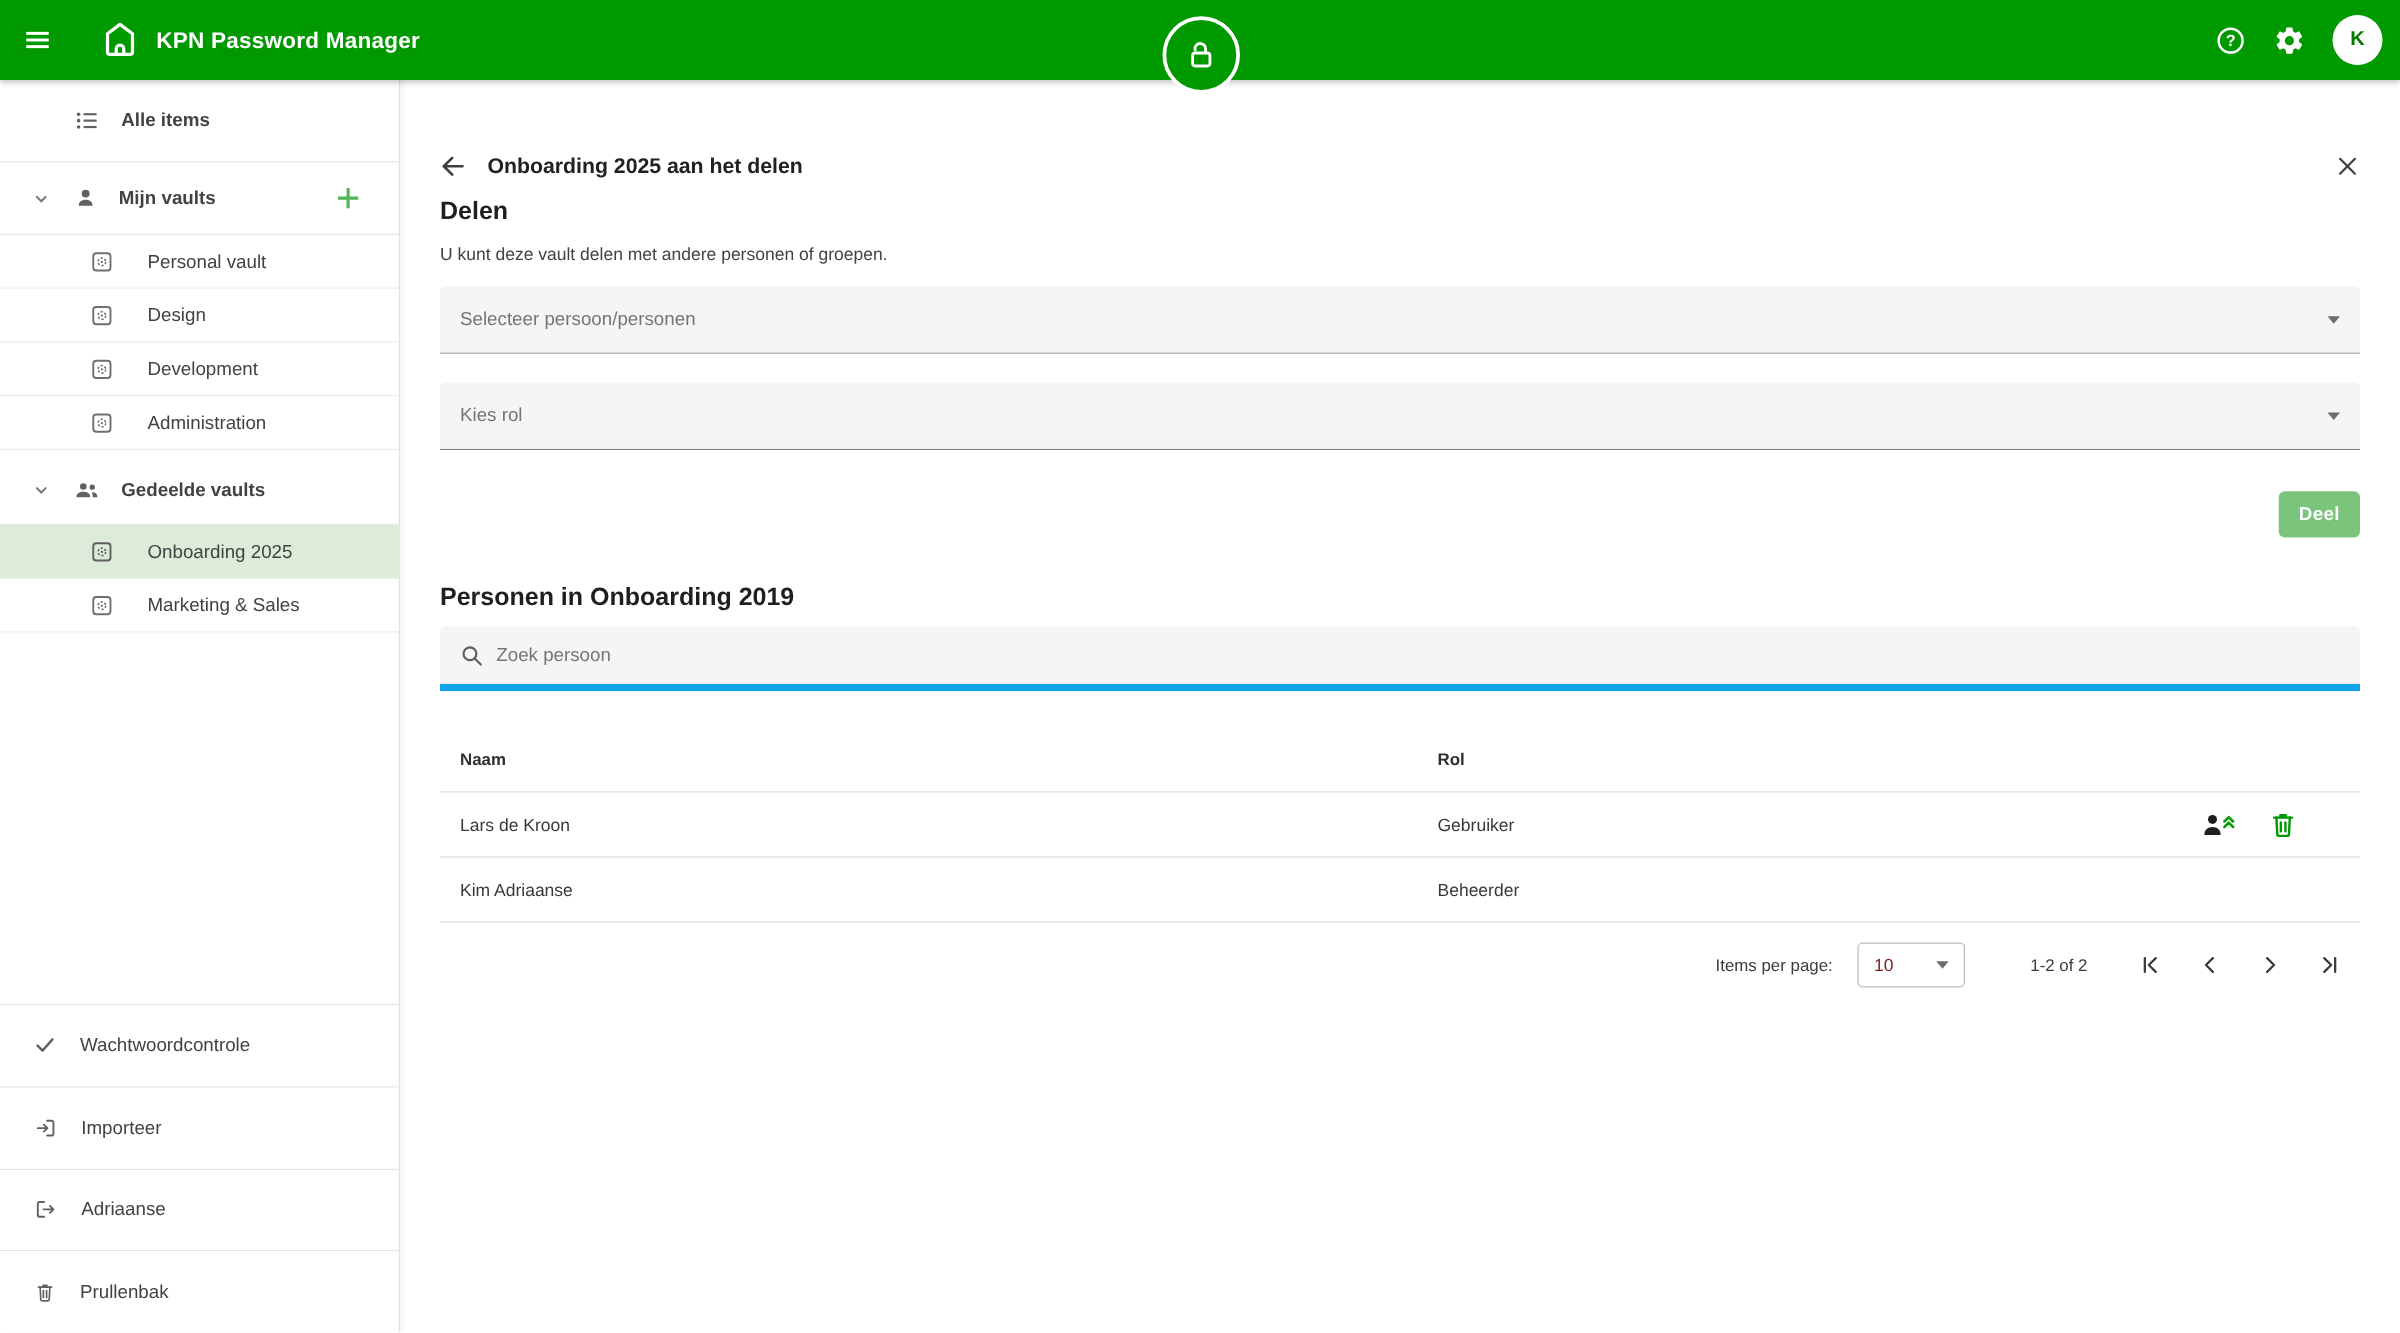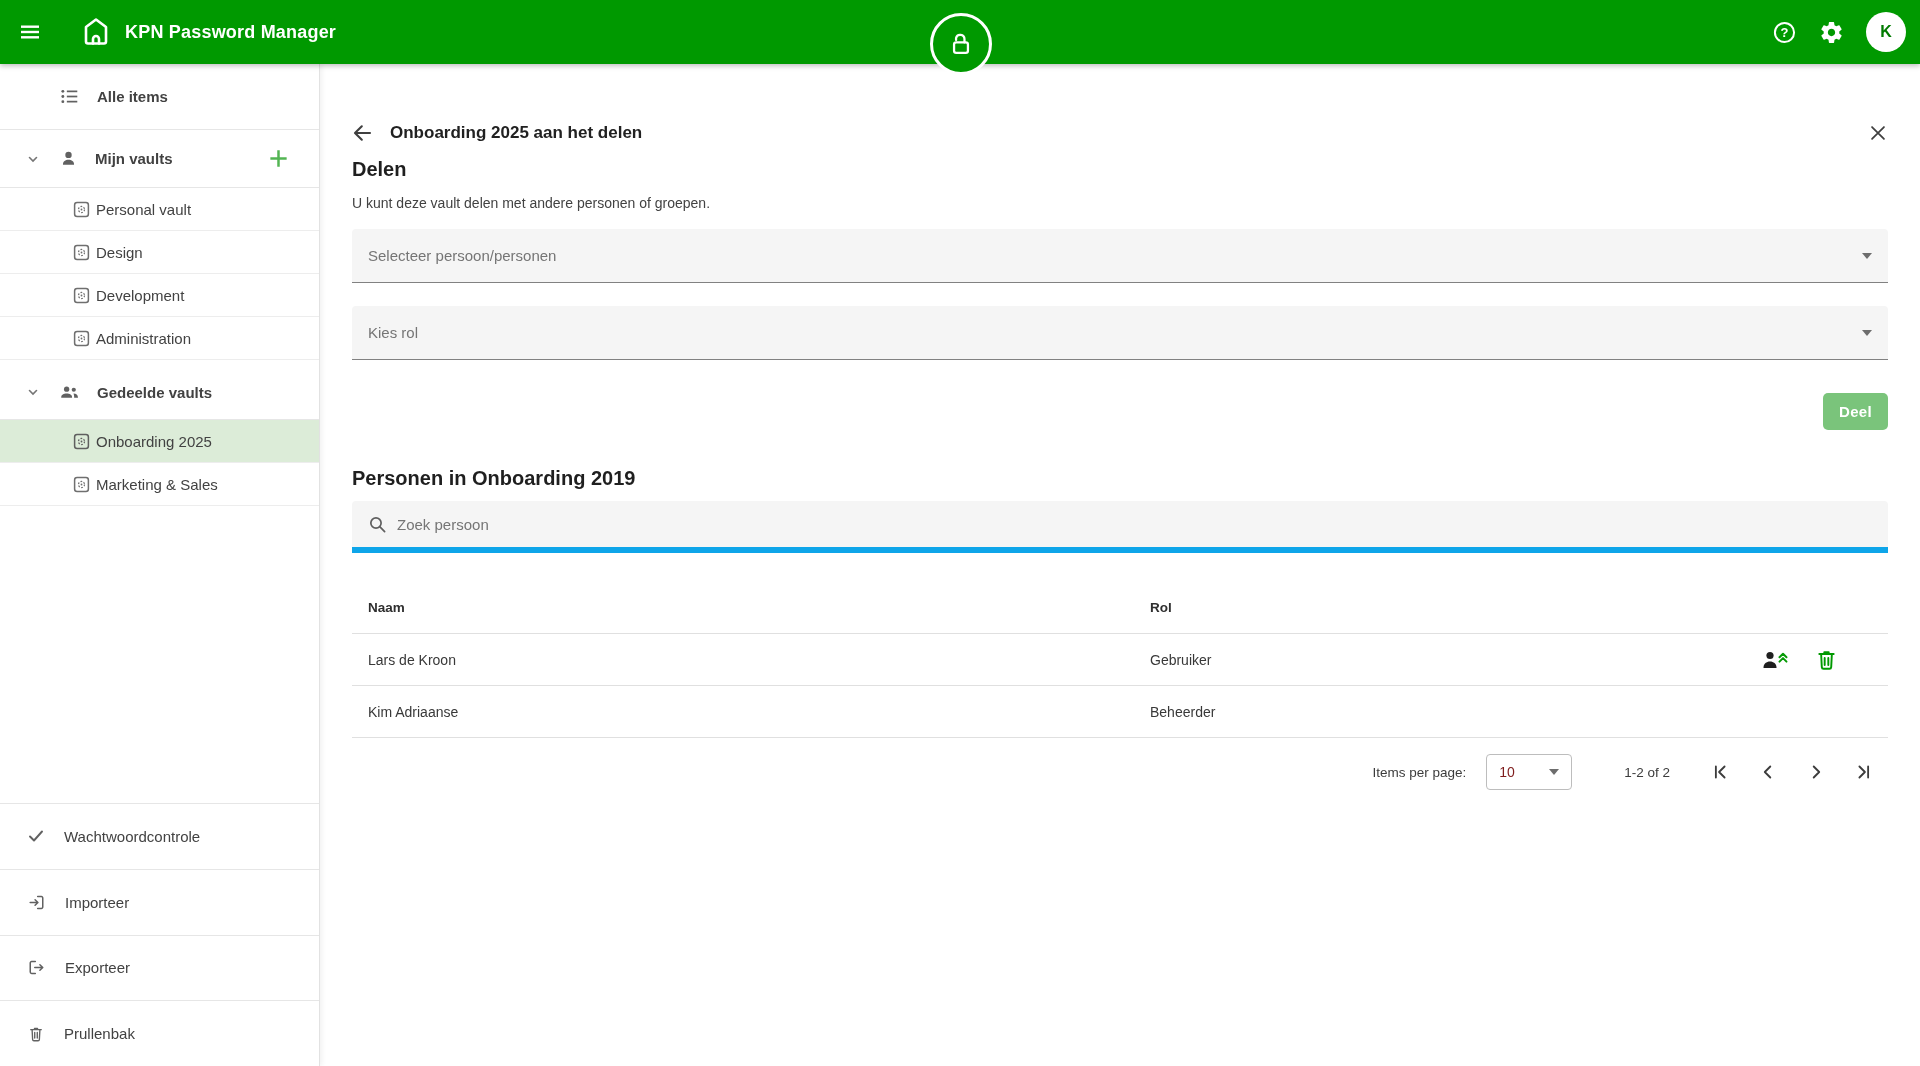--- a/index.html
+++ b/index.html
@@ -29,21 +29,21 @@
   .sidebar { position:absolute; left:0; top:64px; width:320px; bottom:0; background:#fff;
              border-right:1px solid #e2e2e2; box-shadow:2px 0 5px rgba(0,0,0,.06); z-index:10; }
   .side-row { display:flex; align-items:center; cursor:pointer; color:#424242; font-size:15px; }
   .row-alle { height:66px; padding-left:60px; gap:18px; border-bottom:1px solid #e6e6e6; font-weight:700; }
   .group-header { height:58px; padding:0 28px 0 27px; border-bottom:1px solid #e6e6e6; }
   .group-header .chev { margin-right:21px; display:flex; }
   .group-header .gicon { margin-right:18px; display:flex; }
   .group-header .glabel { font-weight:700; font-size:15px; color:#424242; }
   .group-header.shared { height:55px; margin-top:5px; }
   .add-btn { margin-left:auto; width:26px; height:26px; }
-  .vault-item { height:43px; padding-left:73px; gap:6px; border-bottom:1px solid #ededed; }
+  .vault-item { height:43px; padding-left:73px; gap:28px; border-bottom:1px solid #ededed; }
   .vault-item.selected { background:#dcecd8; }
   .side-footer { position:absolute; left:0; right:0; top:739px; bottom:0; display:flex; flex-direction:column; }
   .foot-row { flex:1; display:flex; align-items:center; padding-left:27px; gap:19px;
               border-top:1px solid #e6e6e6; color:#424242; font-size:15px; cursor:pointer; }
 
   
   .main { position:absolute; left:320px; top:64px; width:1600px; bottom:0; background:#fff; }
   .title-row { position:absolute; left:0; top:0; width:100%; height:66px; display:flex;
                align-items:center; padding:0 20px;margin-top:36px; }
   .title-row .back { width:44px; height:44px; }
@@ -251,21 +251,21 @@
           <path d="M13.5 4.5 H18.2 a1.7 1.7 0 0 1 1.7 1.7 v11.6 a1.7 1.7 0 0 1 -1.7 1.7 H13.5"></path>
           <path d="M4 12 H13.6 M10.2 8.5 L13.8 12 L10.2 15.5"></path>
         </svg>
         <span>Importeer</span>
       </div>
       <div class="foot-row">
         <svg width="19" height="19" viewBox="0 0 24 24" fill="none" stroke="#616161" stroke-width="1.9" stroke-linecap="round" stroke-linejoin="round">
           <path d="M10.5 4.5 H5.8 a1.7 1.7 0 0 0 -1.7 1.7 v11.6 a1.7 1.7 0 0 0 1.7 1.7 H10.5"></path>
           <path d="M9.8 12 H19.7 M16.3 8.5 L19.9 12 L16.3 15.5"></path>
         </svg>
-        <span>Exporteer</span>
+        <span>Adriaanse</span>
       </div>
       <div class="foot-row">
         <svg width="18" height="18" viewBox="0 0 24 24" fill="none" stroke="#616161" stroke-width="1.8" stroke-linecap="round" stroke-linejoin="round">
           <path d="M5 6.2 H19 M10 6.2 V4.4 H14 V6.2"></path>
           <path d="M6.8 6.2 l0.7 13.2 a1.7 1.7 0 0 0 1.7 1.6 h5.6 a1.7 1.7 0 0 0 1.7-1.6 L17.2 6.2"></path>
           <path d="M10.3 10 v7.3 M13.7 10 v7.3"></path>
         </svg>
         <span>Prullenbak</span>
       </div>
     </nav>

